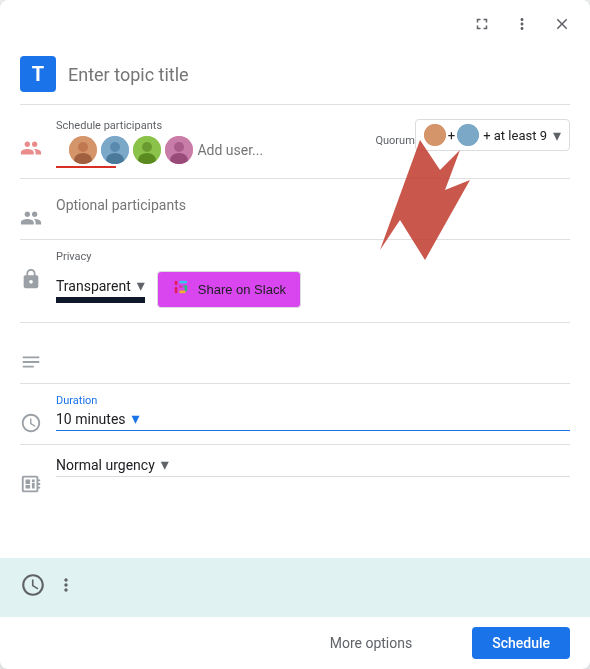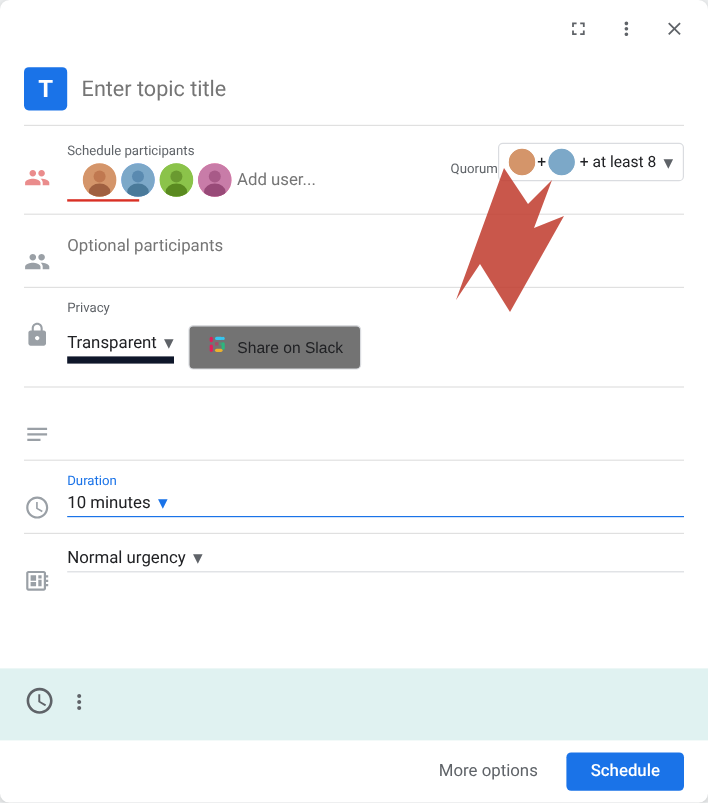--- a/index.html
+++ b/index.html
@@ -209,21 +209,21 @@
     .slack-btn {
       display: flex;
       align-items: center;
       gap: 8px;
       border: 1px solid #dadce0;
       border-radius: 4px;
       padding: 6px 14px;
       font-size: 13px;
       color: #202124;
       cursor: pointer;
-      background: #737373;
+      background: #d946ef;
     }
     .slack-icon {
       font-size: 18px;
     }
 
     
     .notes-input {
       border: none; outline: none;
       font-size: 14px;
       color: #80868b;
@@ -349,20 +349,21 @@
     .schedule-btn {
       font-size: 14px;
       color: #fff;
       background: #1a73e8;
       border: none;
       border-radius: 4px;
       cursor: pointer;
       font-family: inherit;
       padding: 8px 20px;
       font-weight: 500;
+      margin-left: 36px;
     }
 
     
     .arrow-overlay {
       position: absolute;
       top: 130px;
       right: 100px;
       pointer-events: none;
     }
     .arrow-svg {
@@ -451,21 +452,21 @@
                 <circle cx="11" cy="11" r="11" fill="#d4956a"></circle>
               </svg>
             </div>
             <span style="font-size:13px;color:#202124;">+</span>
             <div class="avatar" style="width:22px;height:22px;background:#7ca8c8;">
               <svg viewBox="0 0 22 22" width="22" height="22">
                 <circle cx="11" cy="11" r="11" fill="#7ca8c8"></circle>
               </svg>
             </div>
           </div>
-          <span style="font-size:13px;">+ at least 8</span>
+          <span style="font-size:13px;">+ at least 9</span>
           <span class="dropdown-arrow">▾</span>
         </div>
       </div>
     </div>
 
     <div class="form-row">
       <div class="row-icon">
         <svg viewBox="0 0 24 24" width="22" height="22" fill="#9aa0a6">
           <path d="M16 11c1.66 0 2.99-1.34 2.99-3S17.66 5 16 5c-1.66 0-3 1.34-3 3s1.34 3 3 3zm-8 0c1.66 0 2.99-1.34 2.99-3S9.66 5 8 5C6.34 5 5 6.34 5 8s1.34 3 3 3zm0 2c-2.33 0-7 1.17-7 3.5V19h14v-2.5c0-2.33-4.67-3.5-7-3.5zm8 0c-.29 0-.62.02-.97.05 1.16.84 1.97 1.97 1.97 3.45V19h6v-2.5c0-2.33-4.67-3.5-7-3.5z"></path>
         </svg>

